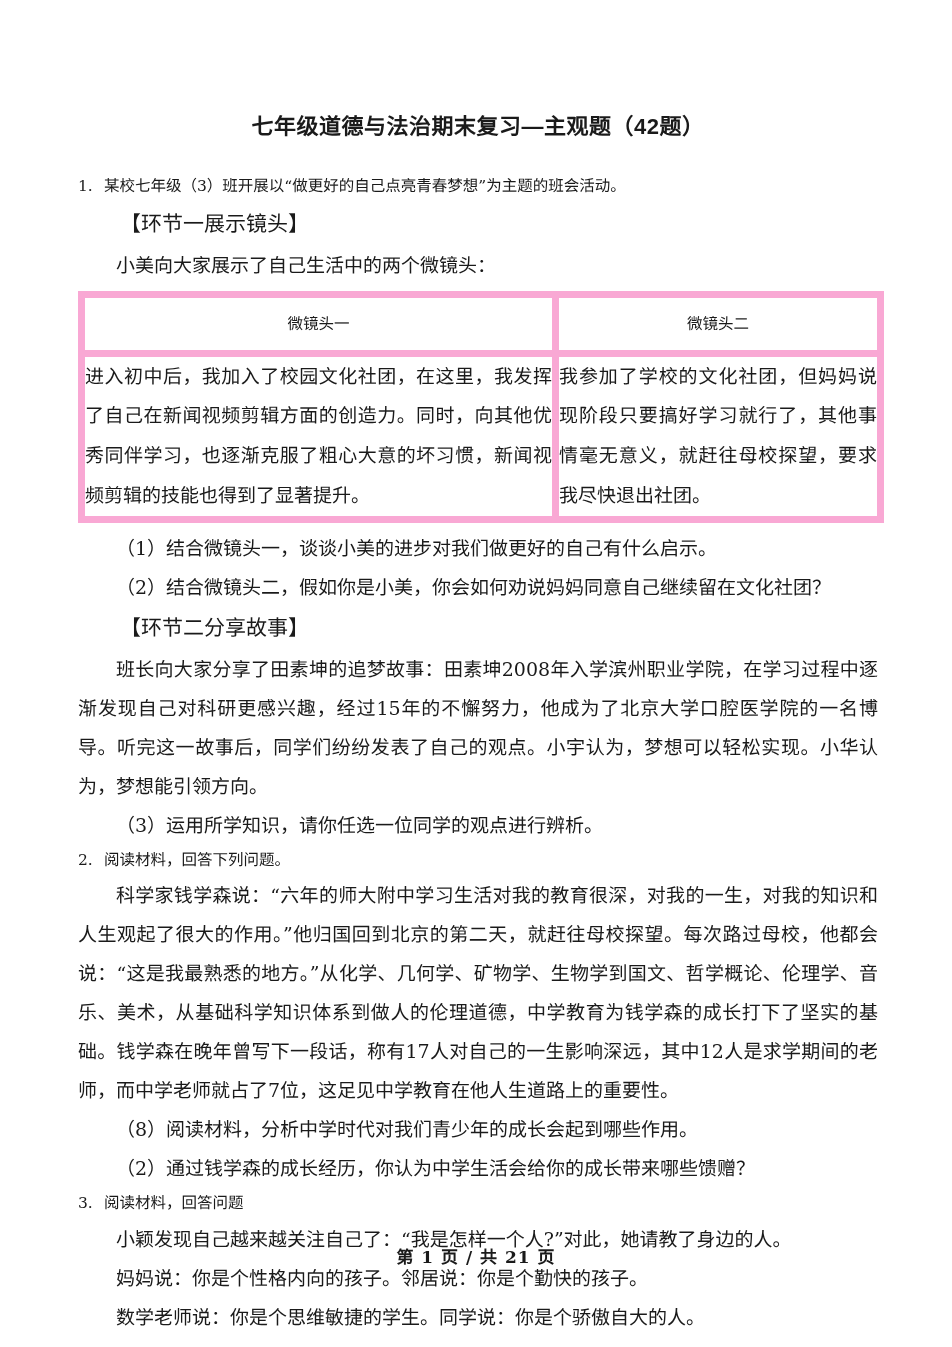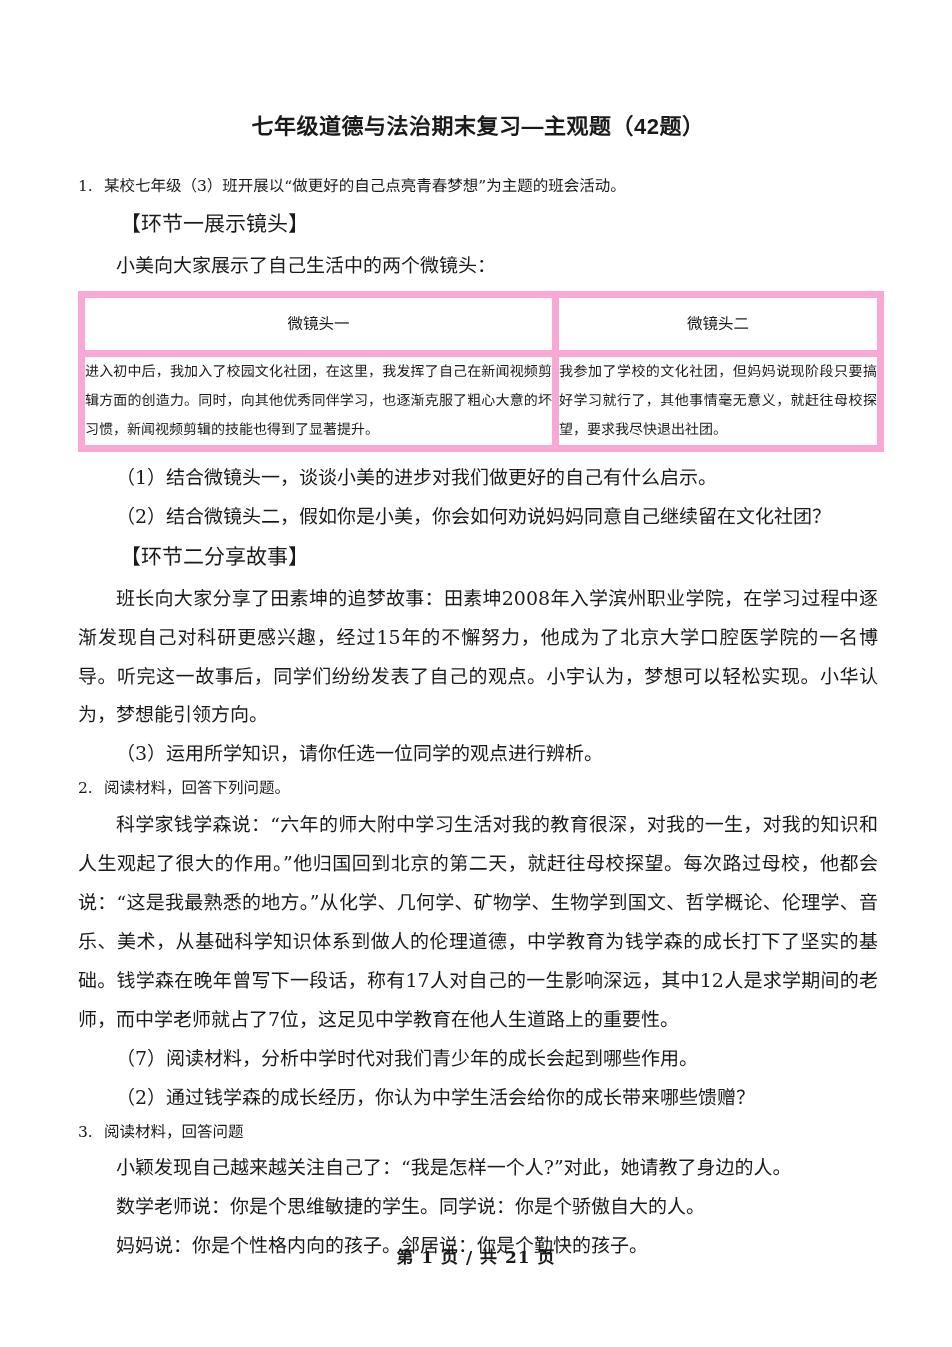--- a/index.html
+++ b/index.html
@@ -95,21 +95,21 @@
   .mirror-table col.c1 { width: 474px; }
   .mirror-table col.c2 { width: 325px; }
   .th-cell {
     height: 52px;
     text-align: center;
     font-size: 15.5px;
     line-height: 52px;
   }
   .body-cell {
     padding: 12px 14px 14px 14px;
-    font-size: 14px;
+    font-size: 19px;
     line-height: 2.1;
     text-align: justify;
     text-justify: inter-ideograph;
     vertical-align: top;
   }
 
   
   .page-footer {
     position: absolute;
     left: 0;
@@ -172,36 +172,36 @@
 
     <div class="q-item">
 
       <div class="q-numbered">
         <span class="q-num">2.</span>
         <span class="q-body">阅读材料，回答下列问题。</span>
       </div>
 
       <p class="q-line indent1">科学家钱学森说：“六年的师大附中学习生活对我的教育很深，对我的一生，对我的知识和人生观起了很大的作用。”他归国回到北京的第二天，就赶往母校探望。每次路过母校，他都会说：“这是我最熟悉的地方。”从化学、几何学、矿物学、生物学到国文、哲学概论、伦理学、音乐、美术，从基础科学知识体系到做人的伦理道德，中学教育为钱学森的成长打下了坚实的基础。钱学森在晚年曾写下一段话，称有17人对自己的一生影响深远，其中12人是求学期间的老师，而中学老师就占了7位，这足见中学教育在他人生道路上的重要性。</p>
 
-      <p class="q-line indent1">（7）阅读材料，分析中学时代对我们青少年的成长会起到哪些作用。</p>
+      <p class="q-line indent1">（8）阅读材料，分析中学时代对我们青少年的成长会起到哪些作用。</p>
 
       <p class="q-line indent1">（2）通过钱学森的成长经历，你认为中学生活会给你的成长带来哪些馈赠？</p>
     </div>
 
     <div class="q-item">
 
       <div class="q-numbered">
         <span class="q-num">3.</span>
         <span class="q-body">阅读材料，回答问题</span>
       </div>
 
       <p class="q-line indent1">小颖发现自己越来越关注自己了：“我是怎样一个人?”对此，她请教了身边的人。</p>
 
+      <p class="q-line indent1">妈妈说：你是个性格内向的孩子。邻居说：你是个勤快的孩子。</p>
+
       <p class="q-line indent1">数学老师说：你是个思维敏捷的学生。同学说：你是个骄傲自大的人。</p>
-
-      <p class="q-line indent1">妈妈说：你是个性格内向的孩子。邻居说：你是个勤快的孩子。</p>
     </div>
 
   </div>
 
   <div class="page-footer">第 1 页 / 共 21 页</div>
 
 </div>
 
 </body></html>

